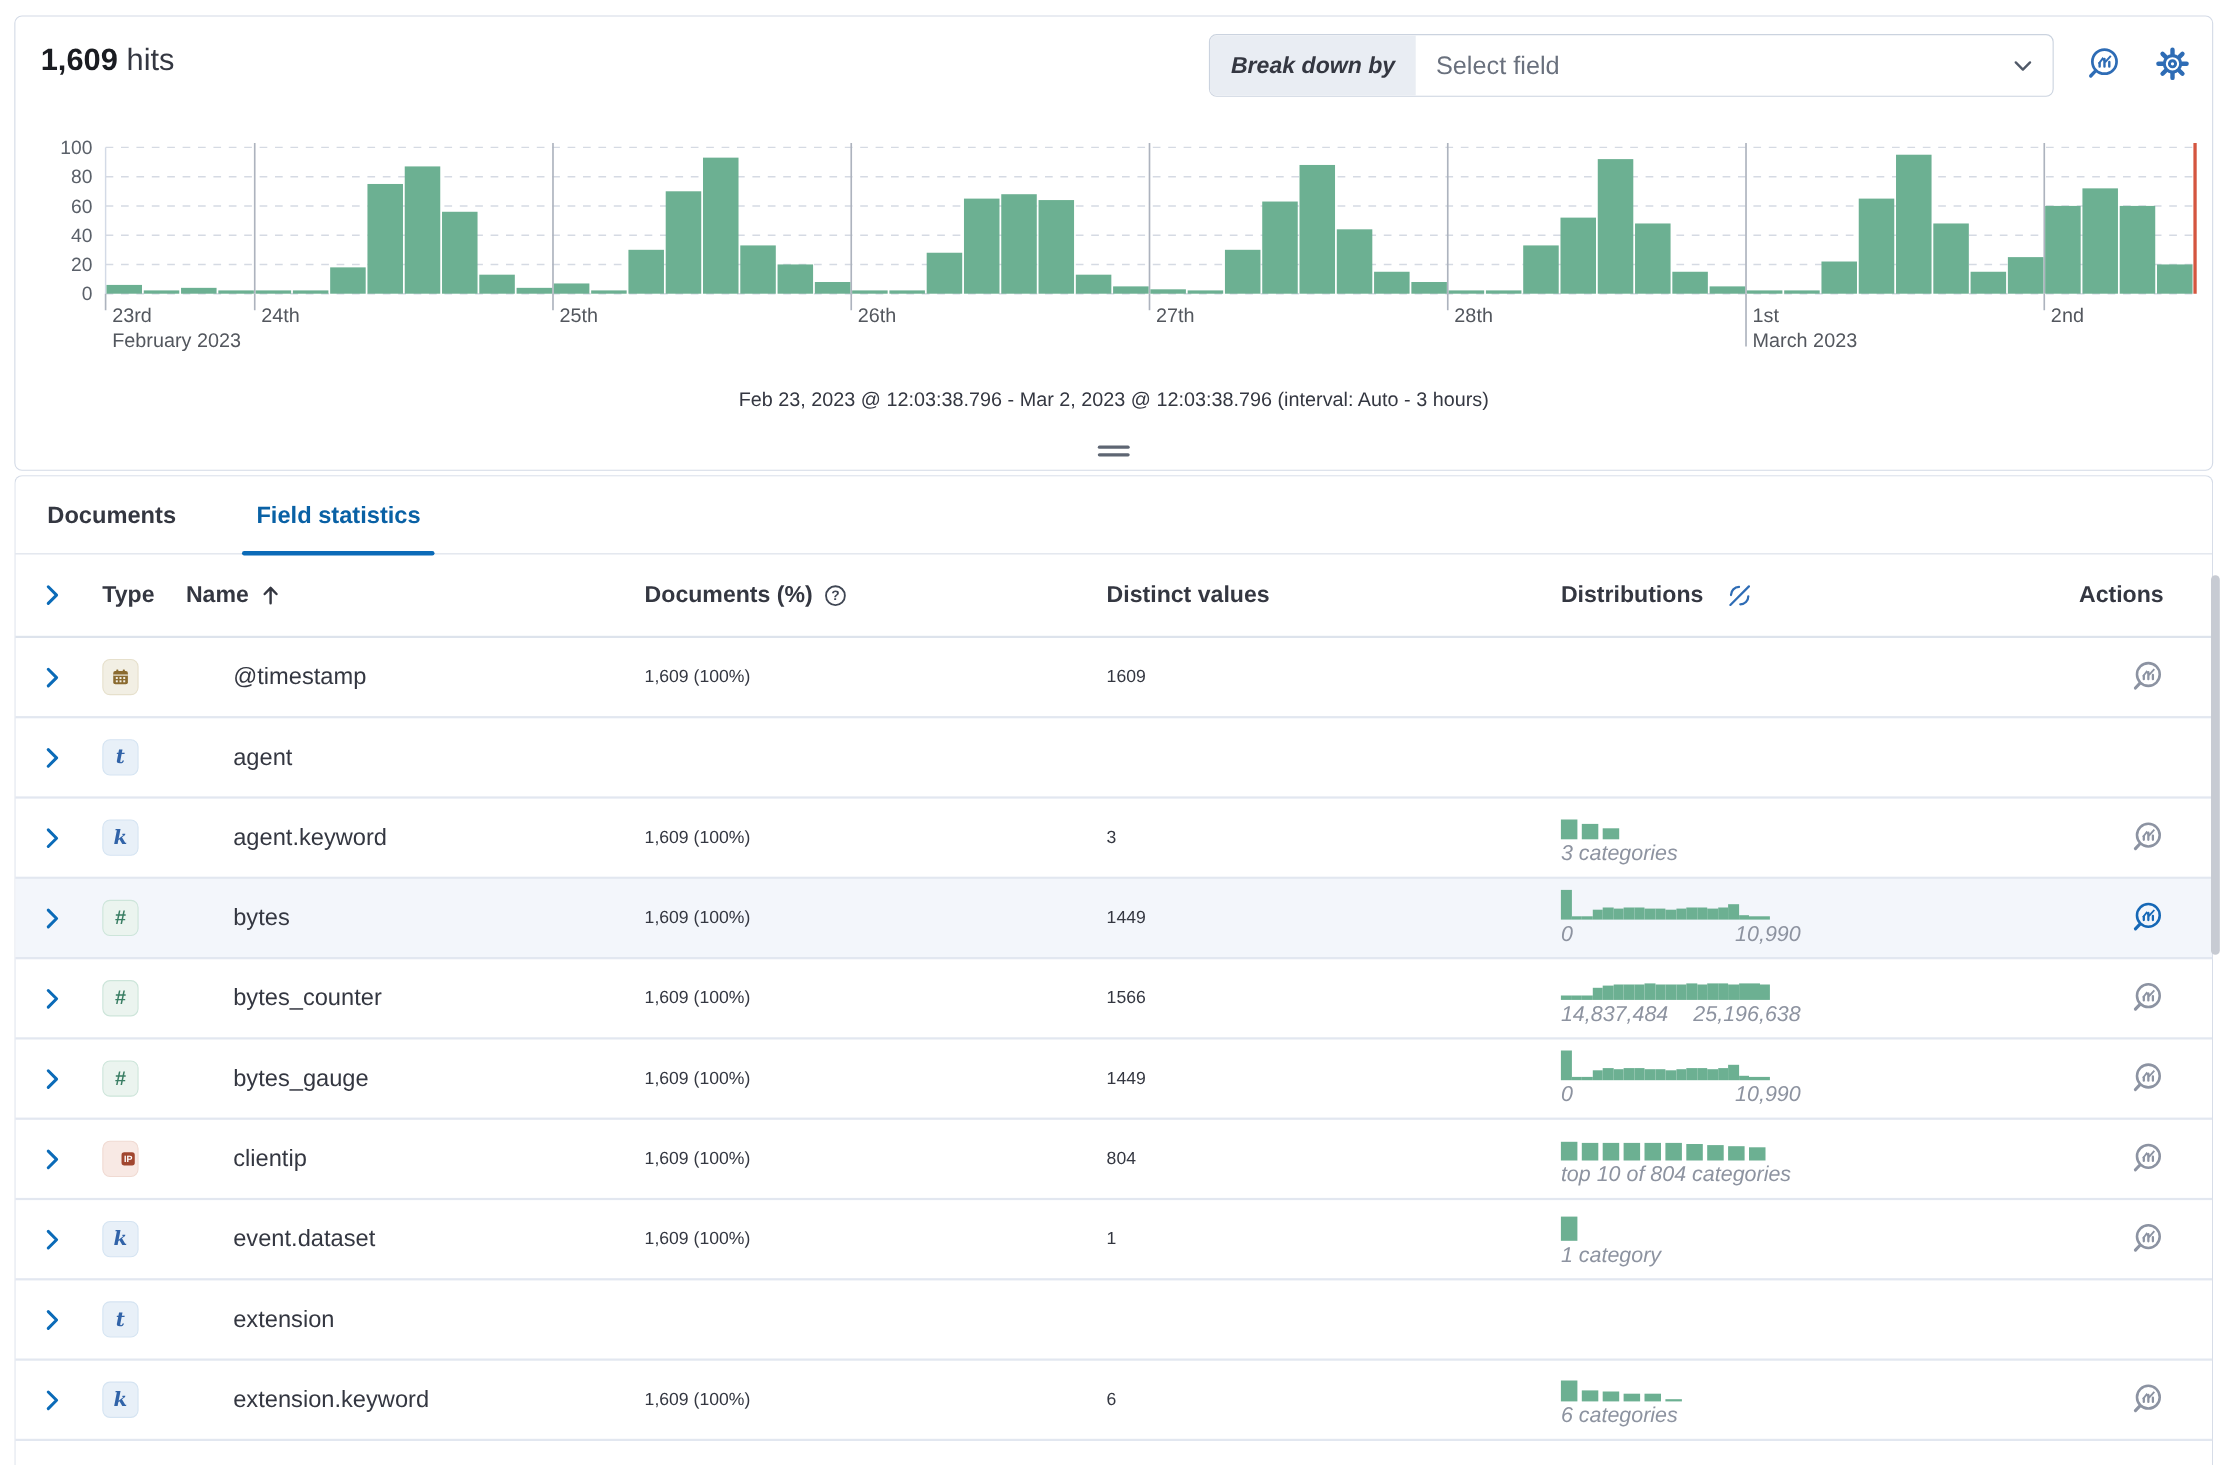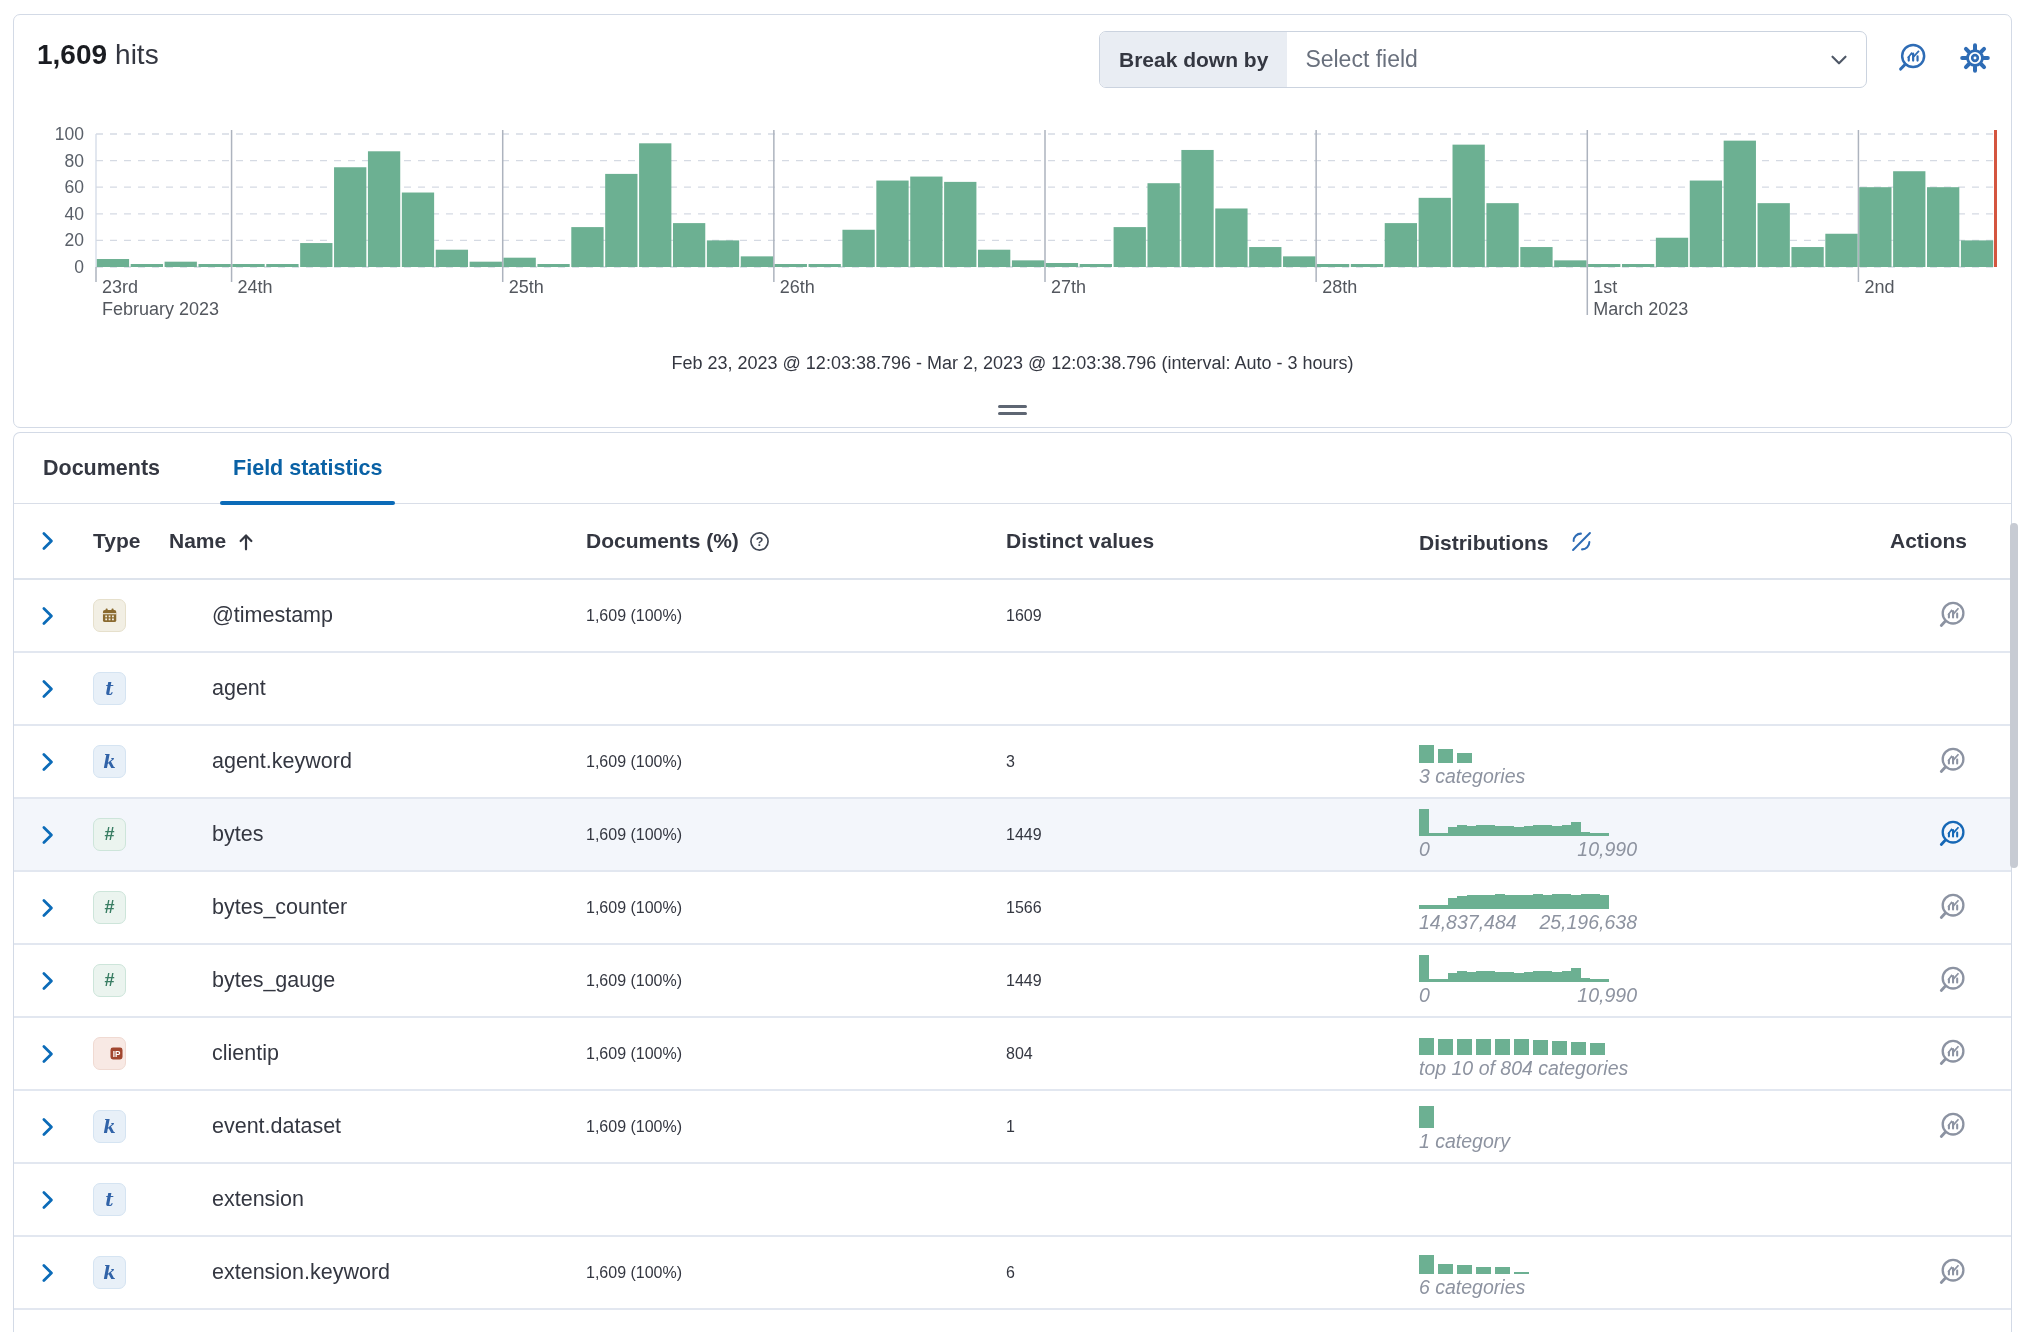--- a/index.html
+++ b/index.html
@@ -12,21 +12,21 @@
   .table-panel { top:432px; height:960px; border-bottom:none; border-radius:7px 7px 0 0; }
 
   
   .hits { position:absolute; left:23px; top:24px; font-size:28px; }
   .hits b { font-weight:700; color:#1a1c21; }
   .hits span.lab { font-weight:400; color:#343741; margin-left:8px; }
   .controls { position:absolute; right:16px; top:16px; display:flex; align-items:center; gap:24px; }
   .breakdown { display:flex; align-items:stretch; height:57px; border:1px solid #CBD3DF;
     border-radius:7px; overflow:hidden; background:#fff; width:768px; cursor:pointer; }
   .bd-label { display:flex; align-items:center; padding:0 19px; background:#E9EDF3;
-    font-weight:700; font-size:21px; color:#343741; }
+    font-weight:700; font-size:21px; color:#343741;font-style:italic; }
   .bd-value { display:flex; align-items:center; flex:1; padding:0 18px; font-size:23px; color:#69707D; }
   .bd-caret { display:flex; align-items:center; padding-right:14px; }
   .icon-btn { background:none; border:none; cursor:pointer; width:40px; height:40px;
     display:flex; align-items:center; justify-content:center; }
 
   #chart { position:absolute; left:0; top:111px; }
   .caption { position:absolute; left:0; right:0; top:338px; text-align:center;
     font-size:18px; color:#343741; }
   .resize-handle { position:absolute; left:0; right:0; top:390px; display:flex; flex-direction:column;
     align-items:center; gap:4px; cursor:row-resize; }
@@ -39,21 +39,21 @@
     color:#343741; cursor:pointer; position:relative; }
   .tab.active { color:#0961A5; }
   .tab.active::after { content:""; position:absolute; left:0; right:0; bottom:-2px; height:4px;
     background:#0B6BB8; border-radius:2px; }
 
   
   .grid-row { display:grid; grid-template-columns:56px 76px 417px 420px 413px 460px 1fr;
     padding-left:23px; align-items:center; }
   .thead { height:76px; font-weight:700; font-size:21px; color:#343741;
     border-bottom:2px solid #DDE3EC; }
-  .hcell { display:flex; align-items:flex-end; gap:9px; }
+  .hcell { display:flex; align-items:center; gap:9px; }
   .hcell.right { justify-content:flex-end; padding-right:44px; }
   .trow { height:73px; border-bottom:2px solid #E2E7F0; }
   .trow.hover { background:#F3F6FB; }
   .cell-actions { display:flex; justify-content:flex-end; padding-right:44px; }
   .fname { font-size:21.5px; color:#343741;margin-left:43px; }
   .fval  { font-size:16px; color:#343741; }
   .token { width:33px; height:33px; border-radius:7px; display:flex; align-items:center;
     justify-content:center; }
   .tok-text, .tok-keyword { background:#E8F0F8; border:1px solid #D5E4F2;
     font-family:"DejaVu Serif", serif; font-style:italic; font-weight:700; font-size:18px; color:#3163A8; }

